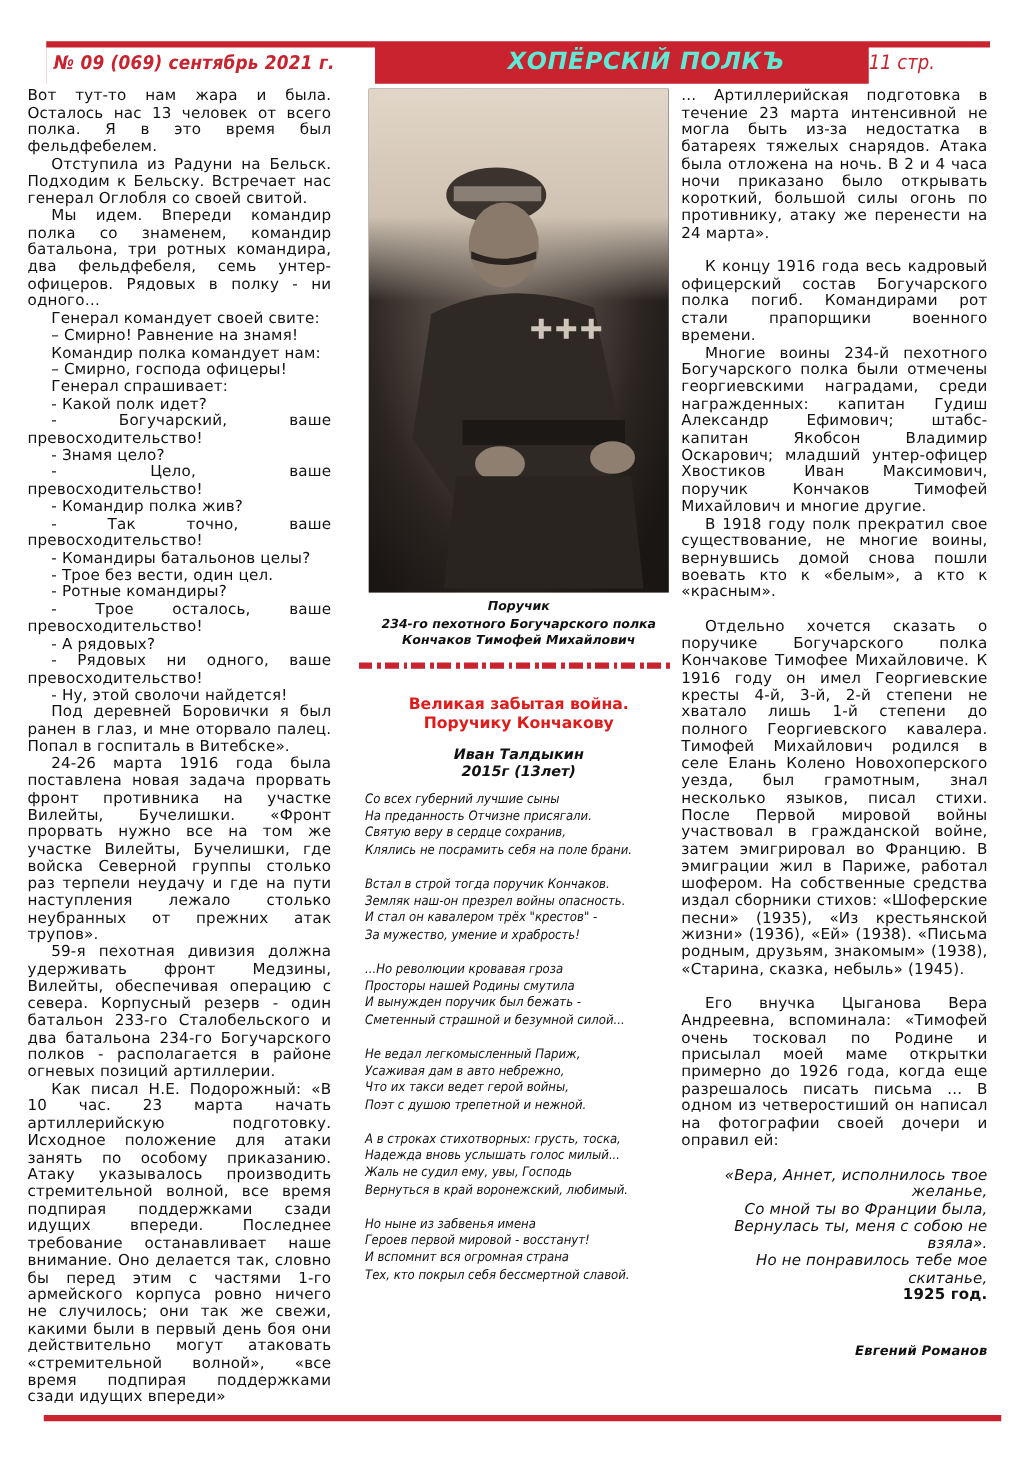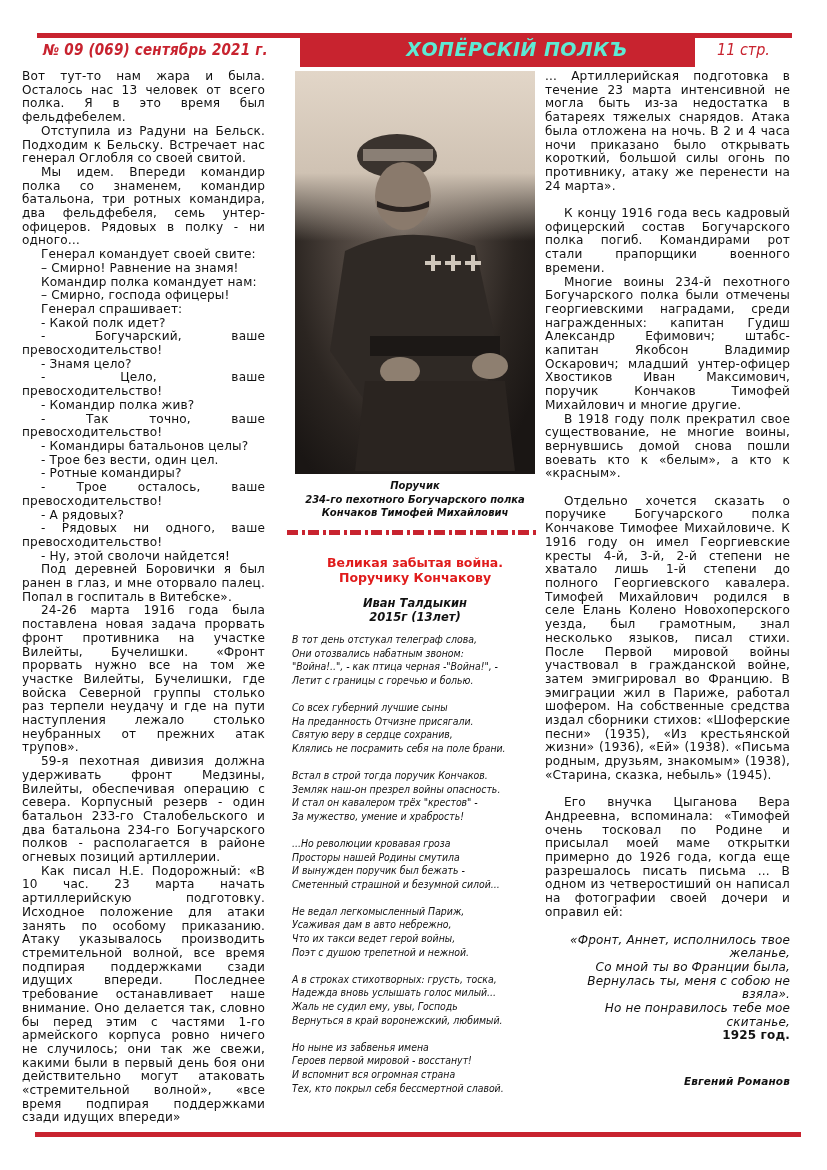--- a/index.html
+++ b/index.html
@@ -3,21 +3,21 @@
 <meta charset="utf-8">
 <style>
   html, body { margin: 0; padding: 0; background: #ffffff; }
   body { width: 827px; height: 1170px; position: relative; overflow: hidden;
          font-family: "DejaVu Sans", sans-serif; color: #111; }
   .header-band { position: absolute; left: 37px; top: 33px; width: 755px; height: 34px; background: #c8232f; }
   .hdr-box { position: absolute; top: 5px; height: 37px; background: #fff; color: #c8232f;
              font-family: "DejaVu Sans Condensed", "DejaVu Sans", sans-serif; font-style: italic; font-weight: bold;
              font-size: 15px; line-height: 24px; }
   .hdr-issue { left: 0; width: 263px; padding-left: 6px; box-sizing: border-box; letter-spacing: 0.2px; }
-  .hdr-page { right: 0; width: 97px; text-align: center; font-weight: normal; font-size: 16px; }
+  .hdr-page { right: 0; width: 97px; font-weight: normal; font-size: 16px; }
   .hdr-title { position: absolute; left: 300px; width: 360px; top: 0; height: 34px; line-height: 32px;
                text-align: center; color: #5eead4; font-weight: bold; font-style: italic; font-size: 19px; letter-spacing: 0.5px; }
 
   .col { position: absolute; top: 70px; font-size: 12.1px; line-height: 13.7px; text-align: justify; letter-spacing: 0.15px; }
   .col p { margin: 0; text-indent: 19px; }
   .col p.noind { text-indent: 0; }
   .col p.gap { margin-top: 13.7px; }
   .col-left { left: 22px; width: 243px; }
   .col-right { left: 545px; width: 245px; }
 
@@ -109,26 +109,20 @@
 <div class="poem-title">
   <div>Великая забытая война.</div>
   <div>Поручику Кончакову</div>
 </div>
 <div class="poem-author">
   <div>Иван Талдыкин</div>
   <div>2015г (13лет)</div>
 </div>
 <div class="poem" id="poem-body">
     <div class="stanza">
-      <div>В тот день отстукал телеграф слова,</div>
-      <div>Они отозвались набатным звоном:</div>
-      <div>"Война!..", - как птица черная -"Война!", -</div>
-      <div>Летит с границы с горечью и болью.</div>
-    </div>
-    <div class="stanza">
       <div>Со всех губерний лучшие сыны</div>
       <div>На преданность Отчизне присягали.</div>
       <div>Святую веру в сердце сохранив,</div>
       <div>Клялись не посрамить себя на поле брани.</div>
     </div>
     <div class="stanza">
       <div>Встал в строй тогда поручик Кончаков.</div>
       <div>Земляк наш-он презрел войны опасность.</div>
       <div>И стал он кавалером трёх "крестов" -</div>
       <div>За мужество, умение и храбрость!</div>
@@ -160,21 +154,21 @@
   </div>
 
 <div class="col col-right" id="right-col">
     <p class="noind">... Артиллерийская подготовка в течение 23 марта интенсивной не могла быть из-за недостатка в батареях тяжелых снарядов. Атака была отложена на ночь. В 2 и 4 часа ночи приказано было открывать короткий, большой силы огонь по противнику, атаку же перенести на 24 марта».</p>
     <p class="gap">К концу 1916 года весь кадровый офицерский состав Богучарского полка погиб. Командирами рот стали прапорщики военного времени.</p>
     <p class="">Многие воины 234-й пехотного Богучарского полка были отмечены георгиевскими наградами, среди награжденных: капитан Гудиш Александр Ефимович; штабс-капитан Якобсон Владимир Оскарович; младший унтер-офицер Хвостиков Иван Максимович, поручик Кончаков Тимофей Михайлович и многие другие.</p>
     <p class="">В 1918 году полк прекратил свое существование, не многие воины, вернувшись домой снова пошли воевать кто к «белым», а кто к «красным».</p>
     <p class="gap">Отдельно хочется сказать о поручике Богучарского полка Кончакове Тимофее Михайловиче. К 1916 году он имел Георгиевские кресты 4-й, 3-й, 2-й степени не хватало лишь 1-й степени до полного Георгиевского кавалера. Тимофей Михайлович родился в селе Елань Колено Новохоперского уезда, был грамотным, знал несколько языков, писал стихи. После Первой мировой войны участвовал в гражданской войне, затем эмигрировал во Францию. В эмиграции жил в Париже, работал шофером. На собственные средства издал сборники стихов: «Шоферские песни» (1935), «Из крестьянской жизни» (1936), «Ей» (1938). «Письма родным, друзьям, знакомым» (1938), «Старина, сказка, небыль» (1945).</p>
     <p class="gap">Его внучка Цыганова Вера Андреевна, вспоминала: «Тимофей очень тосковал по Родине и присылал моей маме открытки примерно до 1926 года, когда еще разрешалось писать письма ... В одном из четверостиший он написал на фотографии своей дочери и оправил ей:</p>
     <div class="quote">
-      <div>«Фронт, Аннет, исполнилось твое желанье,</div>
+      <div>«Вера, Аннет, исполнилось твое желанье,</div>
       <div>Со мной ты во Франции была,</div>
       <div>Вернулась ты, меня с собою не взяла».</div>
       <div>Но не понравилось тебе мое скитанье,</div>
       <div class="quote-year">1925 год.</div>
     </div>
     <div class="signature">Евгений Романов</div>
   </div>
 
 <div class="bottom-rule"></div>
 

